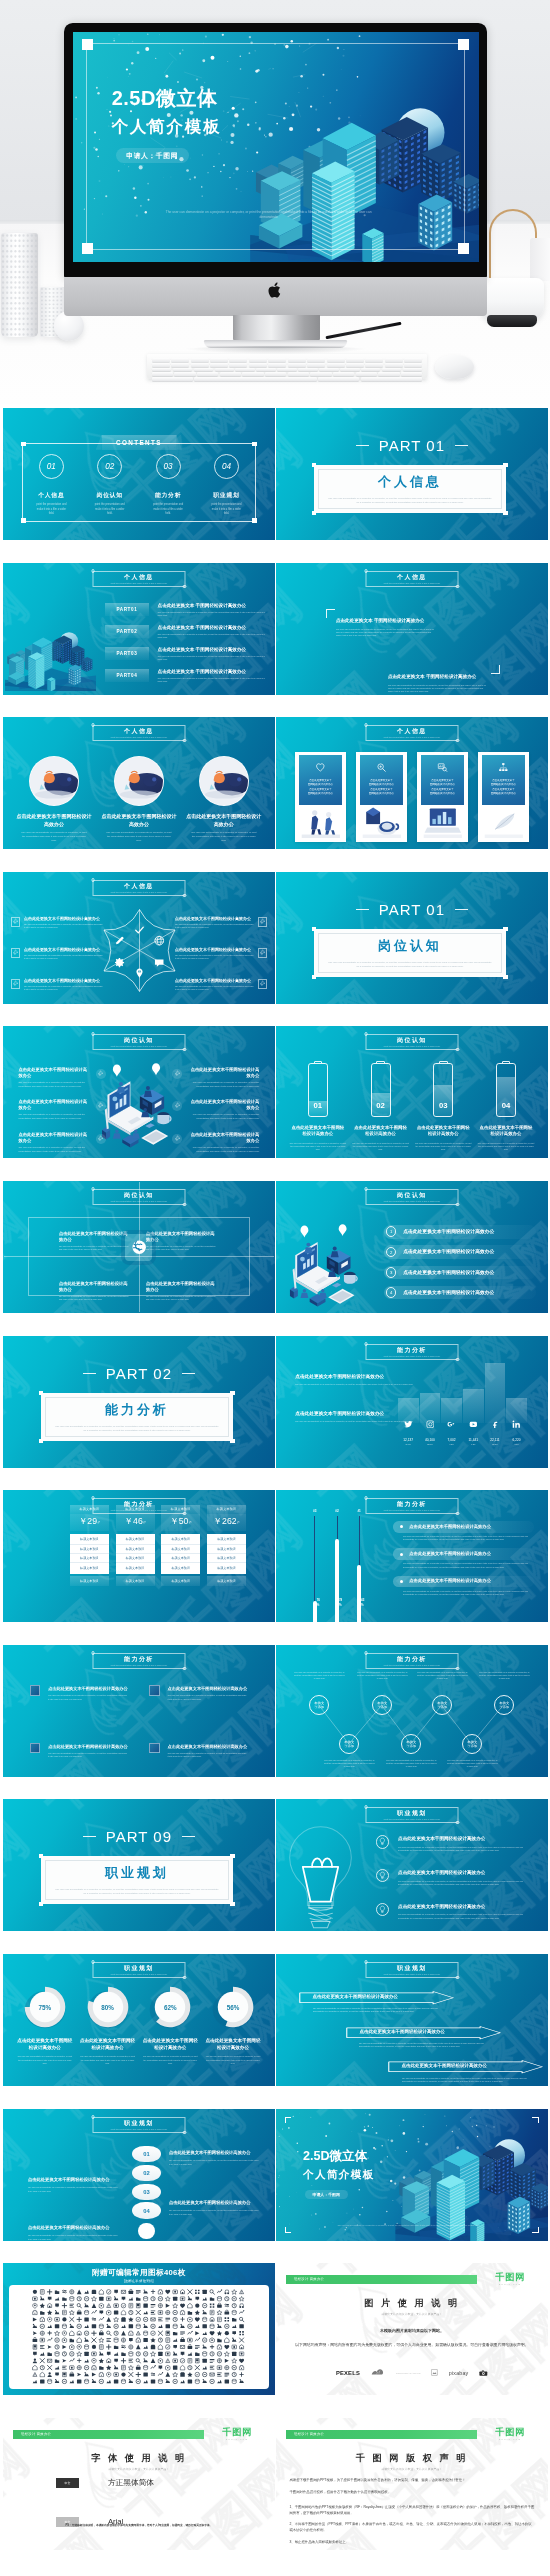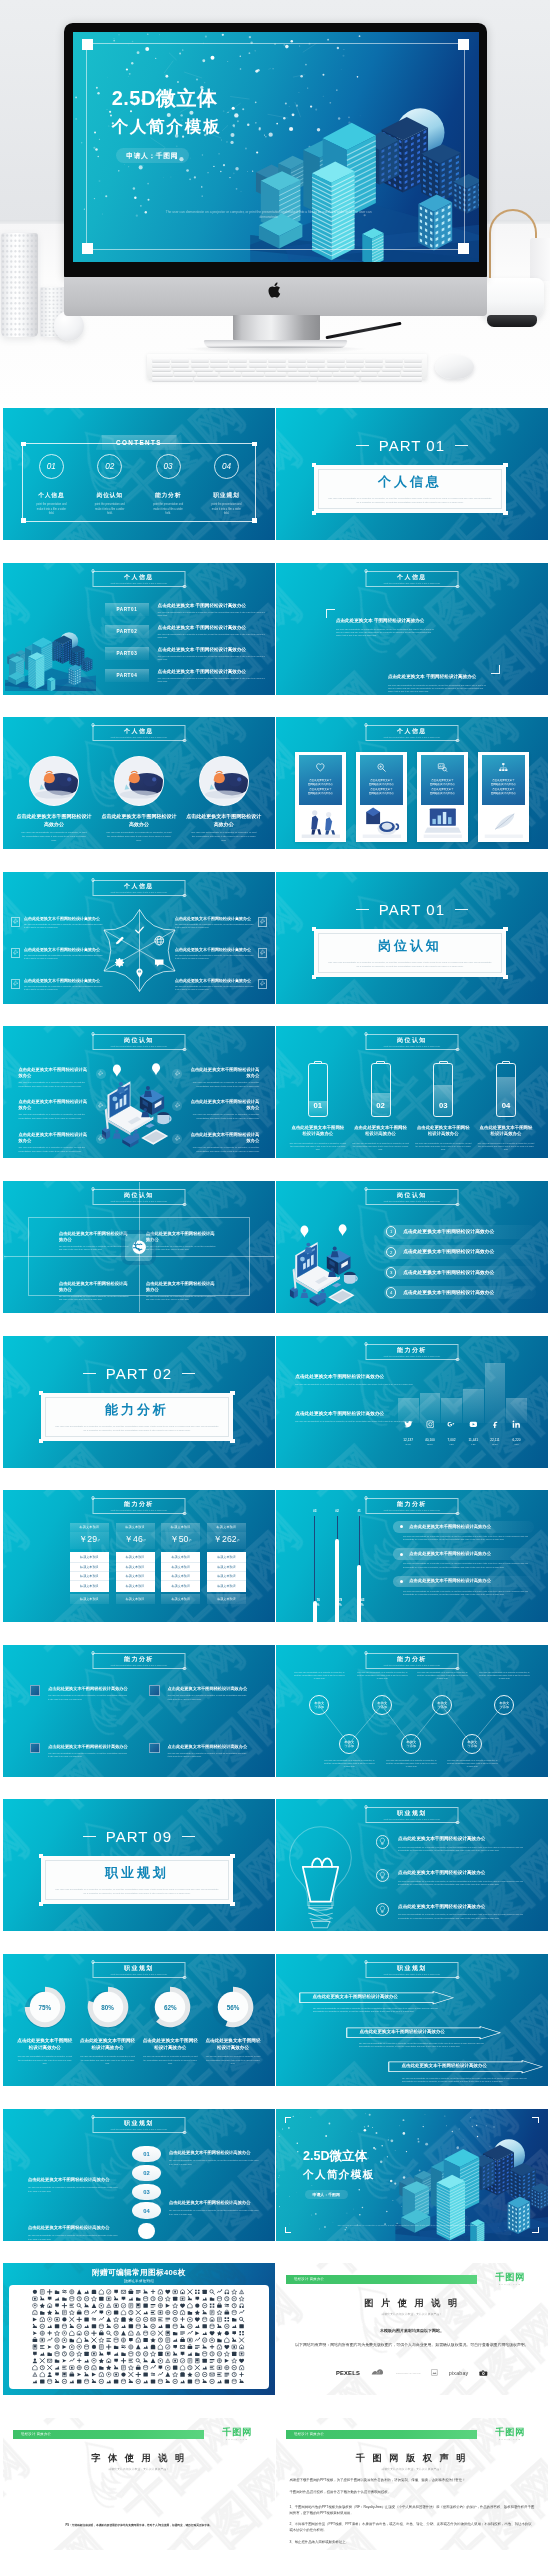--- a/index.html
+++ b/index.html
@@ -229,21 +229,21 @@
 .sb-blk .txt-en{font-size:2.1px;margin-top:2.9px;line-height:1.6;}
 .sb-chart{position:absolute;left:122px;right:21px;top:23px;display:flex;align-items:flex-end;gap:1px;}
 .sb-col{flex:1;display:flex;flex-direction:column;align-items:center;position:relative;}
 .sb-barwrap{width:100%;height:64px;display:flex;align-items:flex-end;}
 .sb-bar{width:100%;background:linear-gradient(180deg,rgba(255,255,255,.27),rgba(255,255,255,.045));}
 .sb-ic{position:absolute;bottom:15.5px;height:10.6px;display:flex;align-items:center;justify-content:center;}
 .sb-v{font-size:3.2px;color:#fff;margin-top:14.5px;}
 .sb-p{font-size:1.9px;color:rgba(255,255,255,.72);margin-top:1.4px;}
 
 
-.pr-row{position:absolute;left:29px;right:29px;top:33px;display:flex;gap:6.8px;margin-left:38px;}
+.pr-row{position:absolute;left:29px;right:29px;top:15px;display:flex;gap:6.8px;margin-left:38px;}
 .pr-card{flex:1;}
 .pr-h{height:8.7px;background:linear-gradient(180deg,rgba(255,255,255,.24),rgba(255,255,255,.10));
   font-size:3.1px;color:#fff;display:flex;align-items:center;justify-content:center;letter-spacing:0.2px;}
 .pr-p{height:17.4px;background:linear-gradient(180deg,rgba(255,255,255,.17),rgba(255,255,255,.05));
   font-size:8.7px;color:#fff;display:flex;align-items:center;justify-content:center;}
 .pr-p sup{font-size:2.5px;margin-left:0.5px;vertical-align:super;}
 .pr-body{background:#fff;margin-top:2.9px;padding:1.4px 0;}
 .pr-li{height:9.2px;font-size:3.1px;color:#2a6a92;display:flex;align-items:center;justify-content:center;border-bottom:0.4px solid #e4edf3;}
 .pr-li:last-child{border-bottom:none;}
 .pr-btn{margin-top:2.9px;height:9.7px;background:linear-gradient(180deg,rgba(255,255,255,.22),rgba(255,255,255,.07));
@@ -3097,20 +3097,30 @@
         </svg>
 <div class="nt-bar">
           <span>轻松设计 高效办公</span>
         </div>
         <div class="nt-logo">
           <span class="nt-logo-t">千图网</span>
           <span class="nt-logo-s">58pic.com</span>
         </div>
         <div class="nt-title">字 体 使 用 说 明</div>
         <div class="nt-sub">感谢您支持原创设计事业，支持设计版权产品！</div>
+        <div class="fn-rows">
+          <div class="fn-row">
+            <span class="fn-tag t0">中文</span>
+            <span class="fn-name">方正黑体简体</span>
+          </div>
+          <div class="fn-row">
+            <span class="fn-tag t1">英文</span>
+            <span class="fn-name">Arial</span>
+          </div>
+        </div>
         <div class="fn-ps">PS：无特殊标注或说明，本模板内所使用的字体均为免费商用字体，若对个人/商业使用，如需商业，请自行购买正版字体。</div>
 </div>
 <div class="slide light col2 k-copyright" style="top:2010px">
 <svg class="wm" viewBox="0 0 281 158" preserveAspectRatio="none" style="opacity:0.055">
           <rect width="281" height="158" fill="url(#wmpd)"></rect>
         </svg>
 <div class="nt-bar">
           <span>轻松设计 高效办公</span>
         </div>
         <div class="nt-logo">

